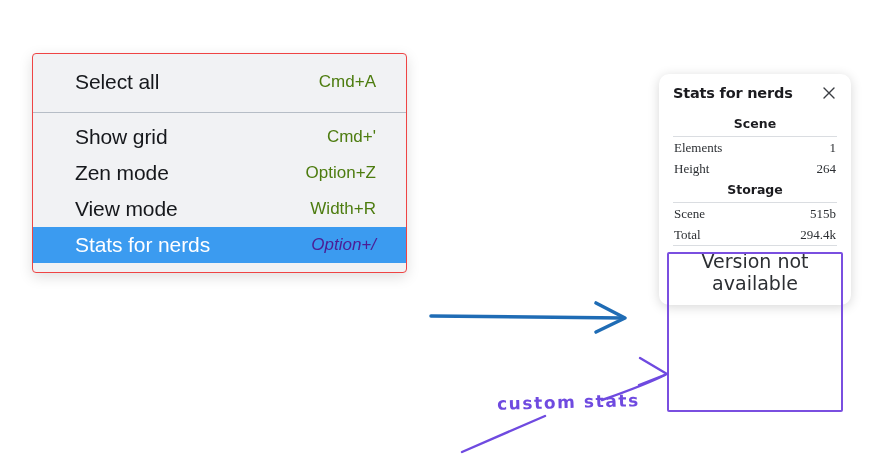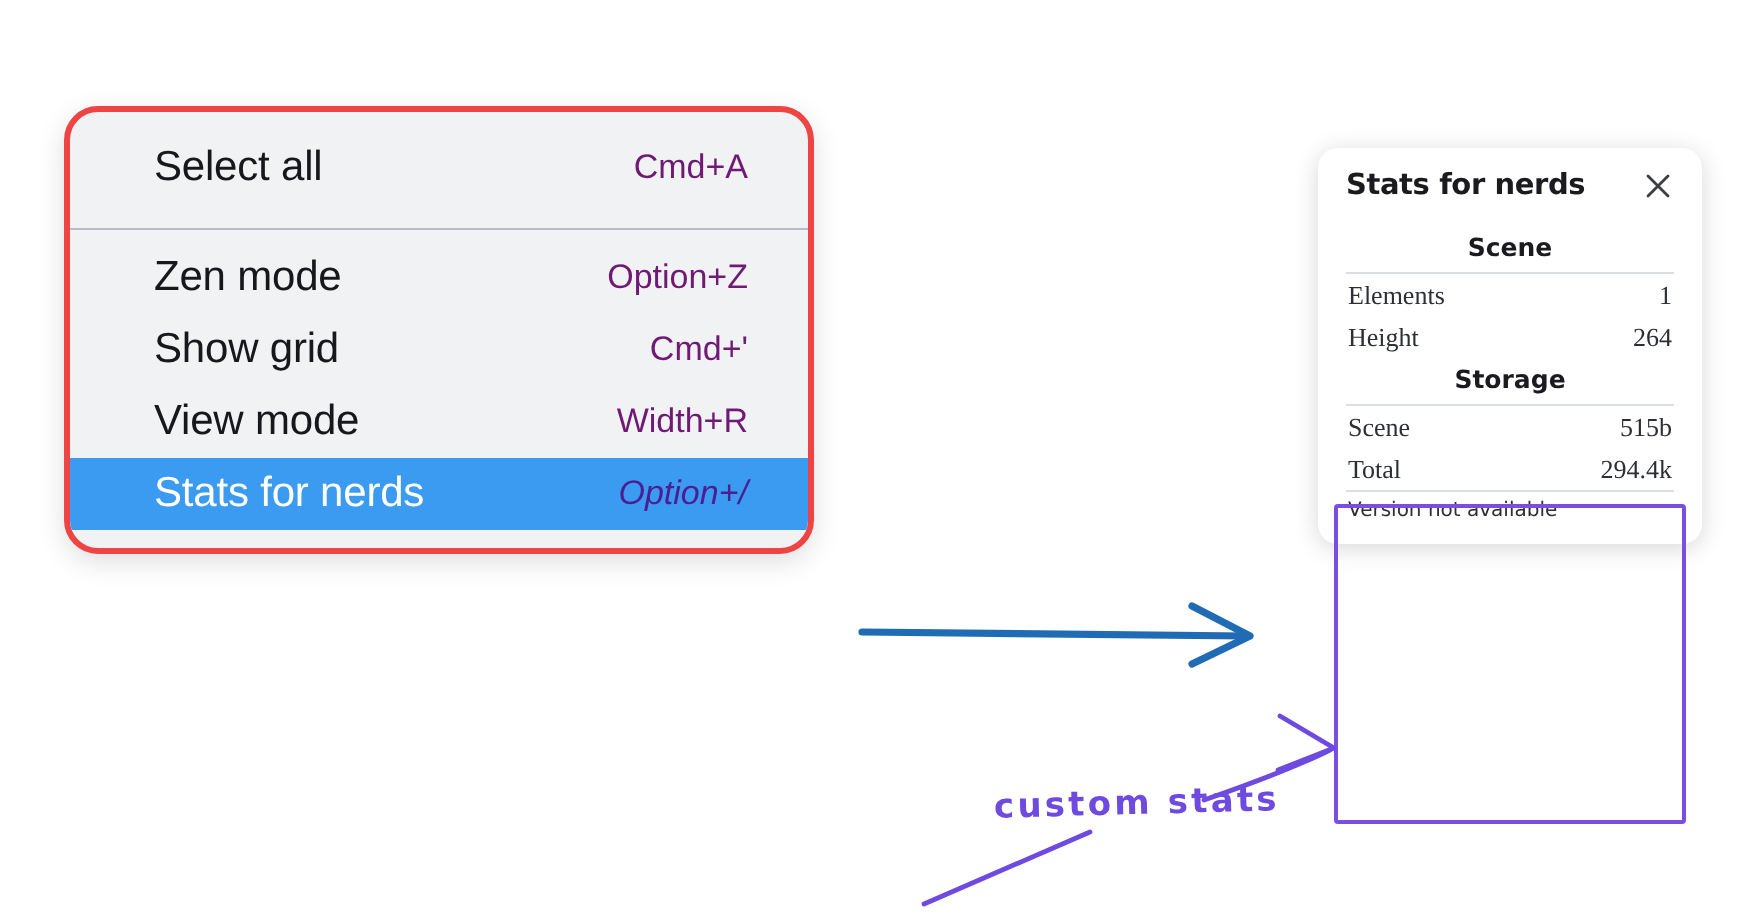--- a/index.html
+++ b/index.html
@@ -16,22 +16,22 @@
     -webkit-font-smoothing: antialiased;
   }
 
   
   #context-menu {
     position: absolute;
     left: 32px;
     top: 53px;
     width: 375px;
     background: #f1f2f4;
-    border: 3px solid #ef4444;
-    border-radius: 17px;
+    border: 1px solid #ef4444;
+    border-radius: 4px;
     box-shadow: 0 4px 14px rgba(0,0,0,0.13);
     overflow: hidden;
     box-sizing: border-box;
   }
   .menu-section { padding: 6px 0; }
   .menu-section.first { padding: 10px 0 12px 0; }
   .menu-section.second { padding: 6px 0 9px 0; }
   .menu-sep {
     height: 1px;
     background: #b6bdc6;
@@ -47,21 +47,21 @@
     cursor: default;
   }
   .menu-item .label {
     font-size: 21px;
     color: #16181c;
     letter-spacing: -0.1px;
     white-space: nowrap;
   }
   .menu-item .shortcut {
     font-size: 17px;
-    color: #701a75;
+    color: #4d7c0f;
     white-space: nowrap;
   }
   .menu-item.selected {
     background: #3b9bf0;
   }
   .menu-item.selected .label { color: #ffffff; }
   .menu-item.selected .shortcut { color: #4c1d95; font-style: italic; }
 
   
   #stats-panel {
@@ -110,24 +110,24 @@
     display: flex;
     justify-content: space-between;
     align-items: baseline;
     font-size: 13px;
     color: #2c2f33;
     padding: 3px 3px 2px 3px;
     font-family: Liberation Serif, serif;
   }
   .stat-row .val { color: #2c2f33; }
   .version-text {
-    font-size: 10px;
+    font-size: 19px;
     color: #2c2f33;
     padding: 4px 3px 2px 3px;
-    text-align: left;
+    text-align: center;
   }
   
   #custom-stats-box {
     position: absolute;
     left: 667px;
     top: 252px;
     width: 176px;
     height: 160px;
     border: 2px solid #7a4fe0;
     border-radius: 2px;
@@ -164,26 +164,26 @@
     <div class="menu-item">
       <span class="label">Select all</span>
       <span class="shortcut">Cmd+A</span>
     </div>
   </div>
 
   <div class="menu-sep"></div>
 
   <div class="menu-section second">
     <div class="menu-item">
+      <span class="label">Show grid</span>
+      <span class="shortcut">Cmd+'</span>
+    </div>
+    <div class="menu-item">
       <span class="label">Zen mode</span>
       <span class="shortcut">Option+Z</span>
-    </div>
-    <div class="menu-item">
-      <span class="label">Show grid</span>
-      <span class="shortcut">Cmd+'</span>
     </div>
     <div class="menu-item">
       <span class="label">View mode</span>
       <span class="shortcut">Width+R</span>
     </div>
     <div class="menu-item selected">
       <span class="label">Stats for nerds</span>
       <span class="shortcut">Option+/</span>
     </div>
   </div>

